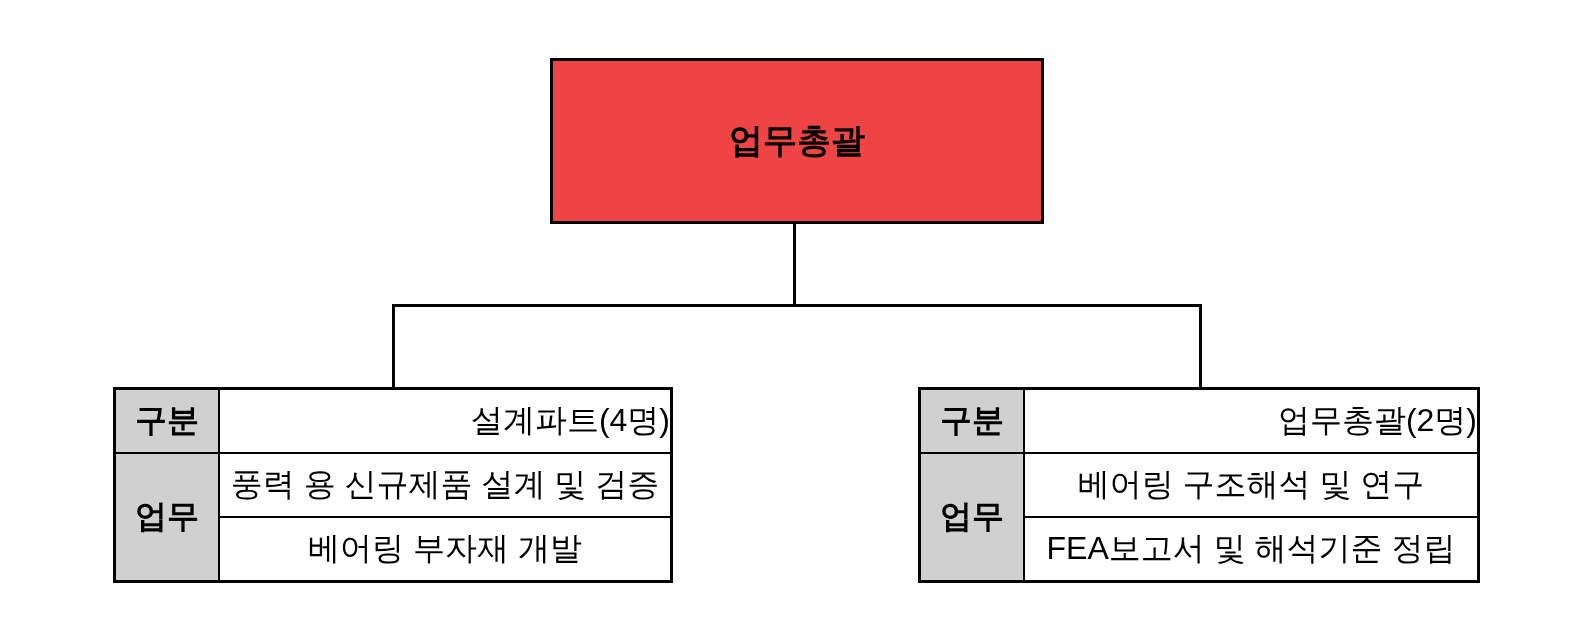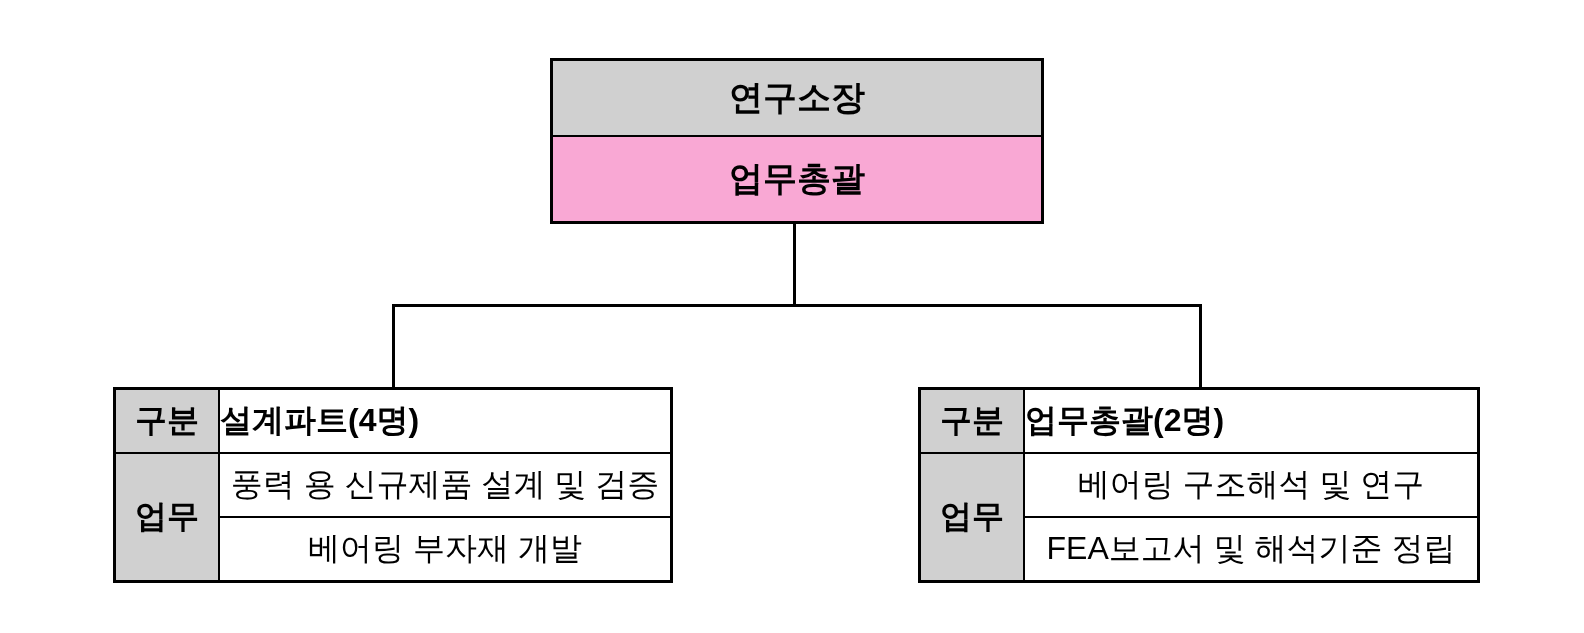--- a/index.html
+++ b/index.html
@@ -35,21 +35,21 @@
     background: #d0d0d0;
     border-bottom: 2px solid #000000;
     display: flex;
     align-items: center;
     justify-content: center;
     font-size: 34px;
     font-weight: 700;
   }
   .root-body {
     flex: 1;
-    background: #f9a8d4;
+    background: #ef4444;
     display: flex;
     align-items: center;
     justify-content: center;
     font-size: 34px;
     font-weight: 700;
   }
 
   
   .line {
     position: absolute;
@@ -80,36 +80,35 @@
   
   table.part-table { border: 3px solid #000000; }
 
   td.label-cell {
     width: 102px;
     background: #d0d0d0;
     font-weight: 700;
     text-align: center;
   }
   td.title-cell {
-    font-weight: 700;
-    text-align: left;
+    font-weight: 400;
+    text-align: right;
   }
   td.task-cell {
     font-weight: 400;
     text-align: center;
     padding-left: 16px;
   }
 </style>
 </head>
 <body>
 
 <div class="canvas">
 
   <div class="root-box">
-    <div class="root-header">연구소장</div>
     <div class="root-body">업무총괄</div>
   </div>
 
   <div class="line line-stem"></div>
   <div class="line line-crossbar"></div>
   <div class="line line-left-drop"></div>
   <div class="line line-right-drop"></div>
 
   <table class="part-table left-table">
     <tbody>

